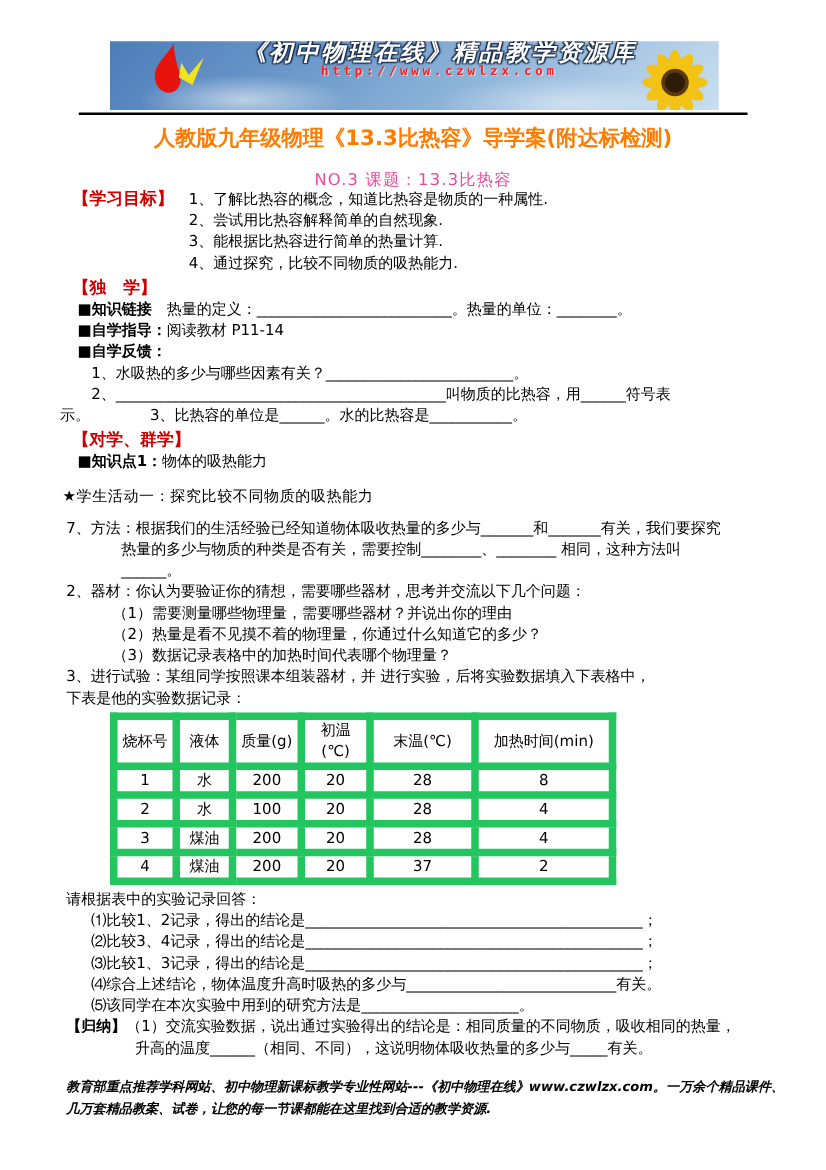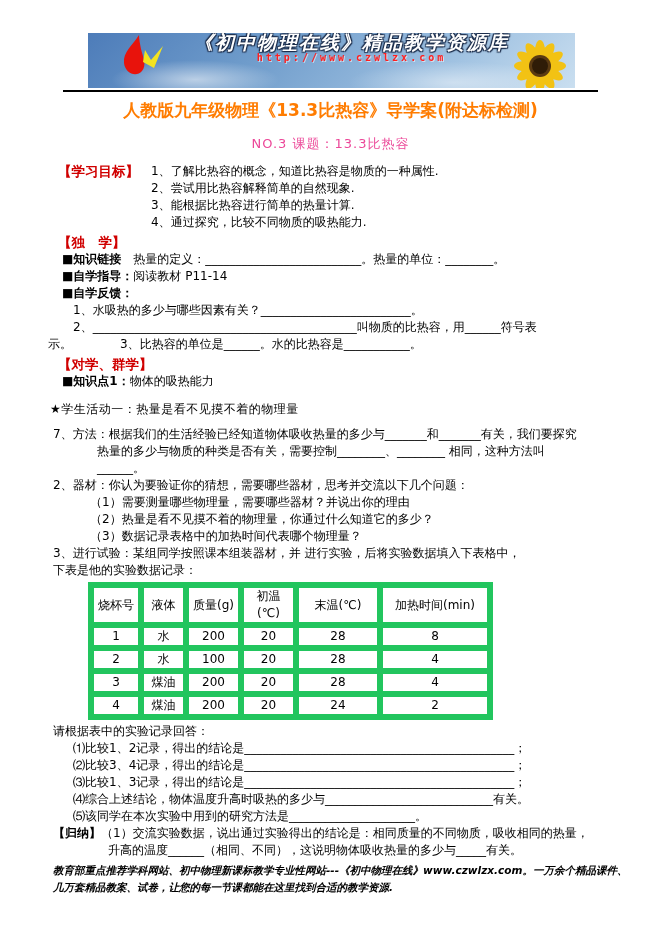--- a/index.html
+++ b/index.html
@@ -40,21 +40,21 @@
   .doc-title {
     position:absolute; top:99px; left:0; width:100%;
     text-align:center; color:#ff7c00; font-weight:bold; font-size:17px;
   }
   .doc-subtitle {
     position:absolute; top:135px; left:0; width:100%;
     text-align:center; color:#ec4899; font-size:13px; letter-spacing:1px;
   }
 
   
-  .content { position:absolute; top:163px; left:53px; width:575px; line-height:17px; }
+  .content { position:absolute; top:151px; left:53px; width:575px; line-height:17px; }
   .red-label { color:#d00000; font-weight:bold; font-size:13.5px; }
   .bold { font-weight:bold; }
 
   .objectives { display:flex; }
   .objectives .red-label { flex:0 0 auto; margin-left:5px; }
   .objectives .obj-items { margin-left:12px; }
   .obj-items div { white-space:nowrap; }
 
   .section-label { margin-left:5px; margin-top:3px; }
   .sq-line { margin-left:9px; white-space:nowrap; }
@@ -154,21 +154,21 @@
     <div class="fb-item">1、水吸热的多少与哪些因素有关？_________________________。</div>
     <div class="fb-item">2、____________________________________________叫物质的比热容，用______符号表</div>
     <div class="fb-cont">示。　　　　3、比热容的单位是______。水的比热容是___________。</div>
 
     <div class="section-label red-label">【对学、群学】</div>
 
     <div class="kp-line">
       <span class="bold">■知识点1：</span><span>物体的吸热能力</span>
     </div>
 
-    <div class="activity">★学生活动一：热量是看不见摸不着的物理量</div>
+    <div class="activity">★学生活动一：探究比较不同物质的吸热能力</div>
 
     <div class="body-line first-block">7、方法：根据我们的生活经验已经知道物体吸收热量的多少与_______和_______有关，我们要探究</div>
     <div class="body-line indent-a">热量的多少与物质的种类是否有关，需要控制________、________ 相同，这种方法叫</div>
     <div class="body-line indent-a">______。</div>
 
     <div class="body-line">2、器材：你认为要验证你的猜想，需要哪些器材，思考并交流以下几个问题：</div>
     <div class="body-line indent-b">（1）需要测量哪些物理量，需要哪些器材？并说出你的理由</div>
     <div class="body-line indent-b">（2）热量是看不见摸不着的物理量，你通过什么知道它的多少？</div>
     <div class="body-line indent-b">（3）数据记录表格中的加热时间代表哪个物理量？</div>
 
@@ -209,21 +209,21 @@
           <td>200</td>
           <td>20</td>
           <td>28</td>
           <td>4</td>
         </tr>
         <tr>
           <td>4</td>
           <td>煤油</td>
           <td>200</td>
           <td>20</td>
-          <td>24</td>
+          <td>37</td>
           <td>2</td>
         </tr>
       </tbody>
     </table>
 
     <div class="body-line">请根据表中的实验记录回答：</div>
     <div class="q-item">⑴比较1、2记录，得出的结论是_____________________________________________；</div>
     <div class="q-item">⑵比较3、4记录，得出的结论是_____________________________________________；</div>
     <div class="q-item">⑶比较1、3记录，得出的结论是_____________________________________________；</div>
     <div class="q-item">⑷综合上述结论，物体温度升高时吸热的多少与____________________________有关。</div>

